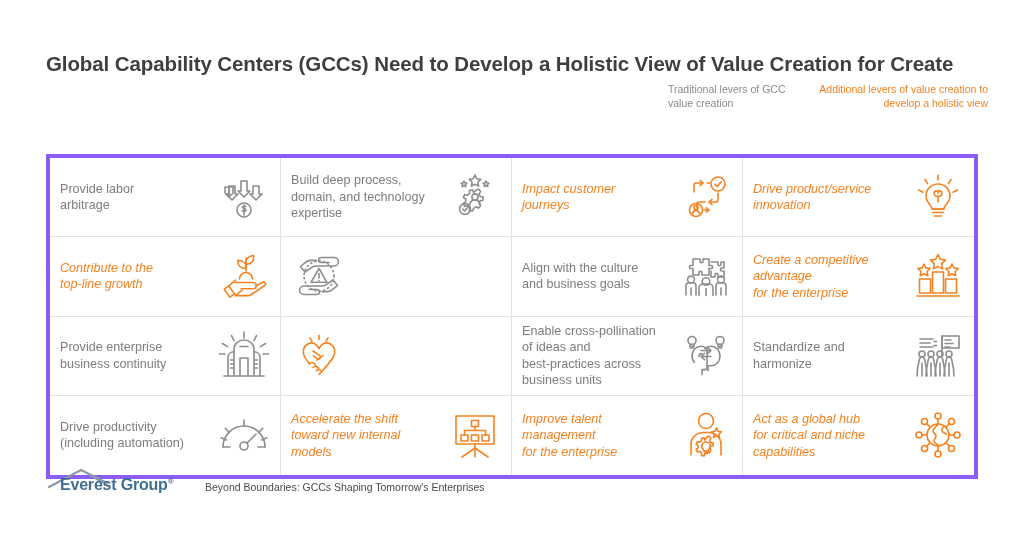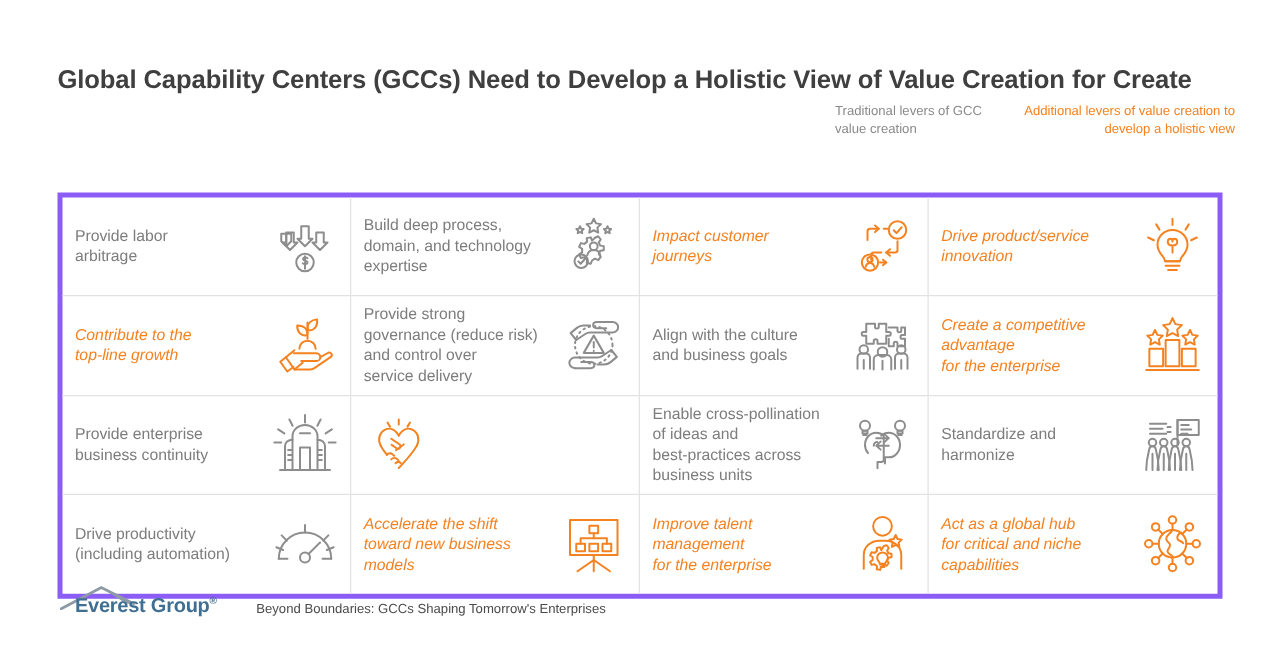--- a/index.html
+++ b/index.html
@@ -214,24 +214,20 @@
     <path d="M29 17.5c-.2-3.6-3.4-6.2-8.2-6.1-.2 4.9 2.6 8.1 7 8 .6-.1 1-.8 1.2-1.9z"></path>
     <path d="M22.5 30c0-3.6 2.9-6.5 6.5-6.5s6.5 2.9 6.5 6.5"></path>
     <path d="M18 33.5h17.5c2.1 0 3.8 1.4 3.8 3.2s-1.7 3.1-3.8 3.1H24"></path>
     <path d="M39.3 36.7l6.3-3.5c1.9-1 4 2 2.1 3.3L34.5 45.5c-1.2.8-2.5 1.1-4 1.1H18.5"></path>
     <path d="M18.5 31.2l-6.8 5.6 6.9 9.8 6.5-5.4"></path>
     <path d="M11.7 36.8l-4.5 3.6 5.6 7.8 5-3.6"></path>
   </svg>
       </div>
     </div>
     <div class="cell traditional">
-      <div class="cell-label">Provide strong
-governance (reduce risk)
-and control over
-service delivery</div>
       <div class="cell-icon">
         <svg width="54" height="54" viewBox="0 0 54 54" fill="none" stroke-width="1.6" stroke-linecap="round" stroke-linejoin="round">
     <path d="M42 8.5H29.5c-1.7 0-3 1-3 2.5s1.3 2.5 3 2.5H37"></path>
     <path d="M42 8.5c2.5 0 4.5 1.9 4.5 4.2S44.5 17 42 17H24c-1.6 0-2.6.4-3.8 1.2L13 23"></path>
     <path d="M13 23l-4.5-5.5 5-4.2c1.5-1.3 3.3-1.9 5.3-1.9H24"></path>
     <path d="M12 45.5h12.5c1.7 0 3-1 3-2.5s-1.3-2.5-3-2.5H17"></path>
     <path d="M12 45.5c-2.5 0-4.5-1.9-4.5-4.2S9.5 37 12 37h18c1.6 0 2.6-.4 3.8-1.2L41 31"></path>
     <path d="M41 31l4.5 5.5-5 4.2c-1.5 1.3-3.3 1.9-5.3 1.9H30"></path>
     <path d="M27 19.5l-8 13.8h16z"></path>
     <path d="M27 24.5v4.5 M27 31.6v.1"></path>
@@ -361,21 +357,21 @@
     <path d="M26 17v-6"></path>
     <path d="M11.5 23.5l-4.2-4.2 M40.5 23.5l4.2-4.2"></path>
     <path d="M8.5 31l-5.4-2.2 M43.5 31l5.4-2.2"></path>
     <circle cx="26" cy="37" r="4"></circle>
     <path d="M28.8 34.2L38 25"></path>
   </svg>
       </div>
     </div>
     <div class="cell additional">
       <div class="cell-label">Accelerate the shift
-toward new business
+toward new internal
 models</div>
       <div class="cell-icon">
         <svg width="52" height="52" viewBox="0 0 52 52" fill="none" stroke-width="1.6" stroke-linecap="round" stroke-linejoin="round">
     <rect x="7" y="7" width="38" height="28"></rect>
     <rect x="22.5" y="11.5" width="7" height="6"></rect>
     <rect x="12" y="26" width="7" height="6"></rect>
     <rect x="22.5" y="26" width="7" height="6"></rect>
     <rect x="33" y="26" width="7" height="6"></rect>
     <path d="M26 17.5v4 M15.5 26v-4.5h21V26"></path>
     <path d="M26 35v4"></path>

